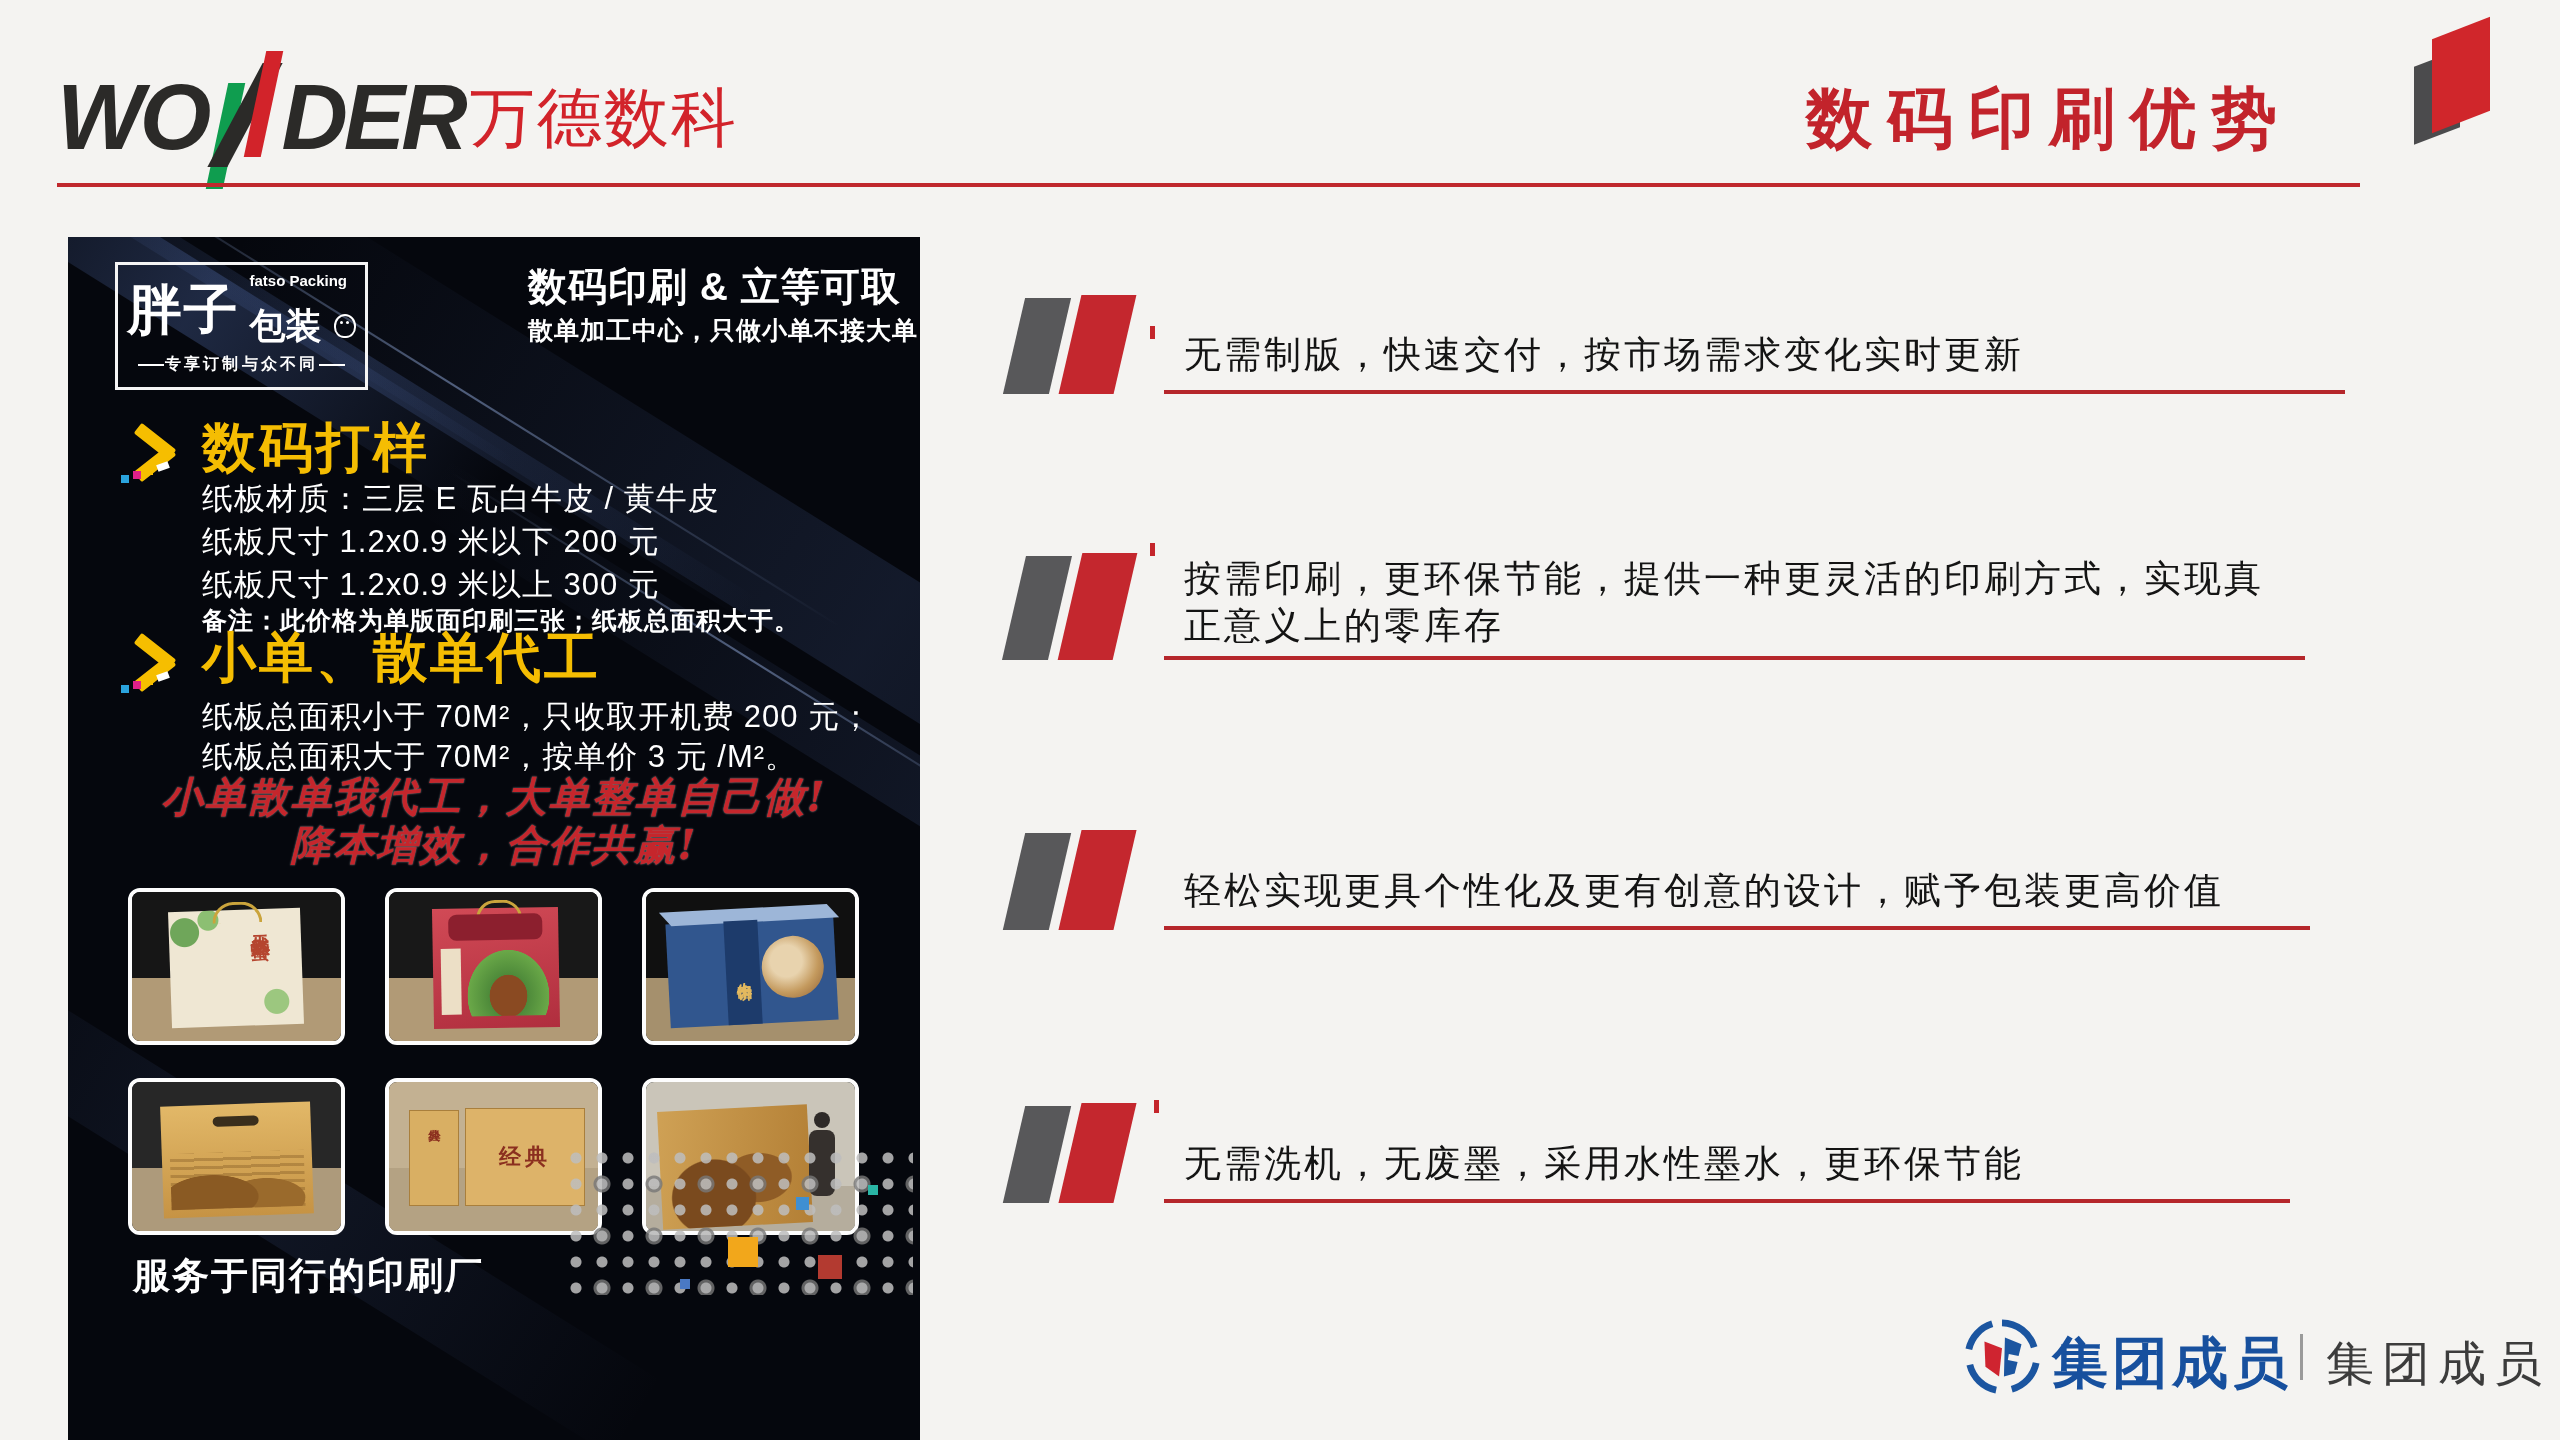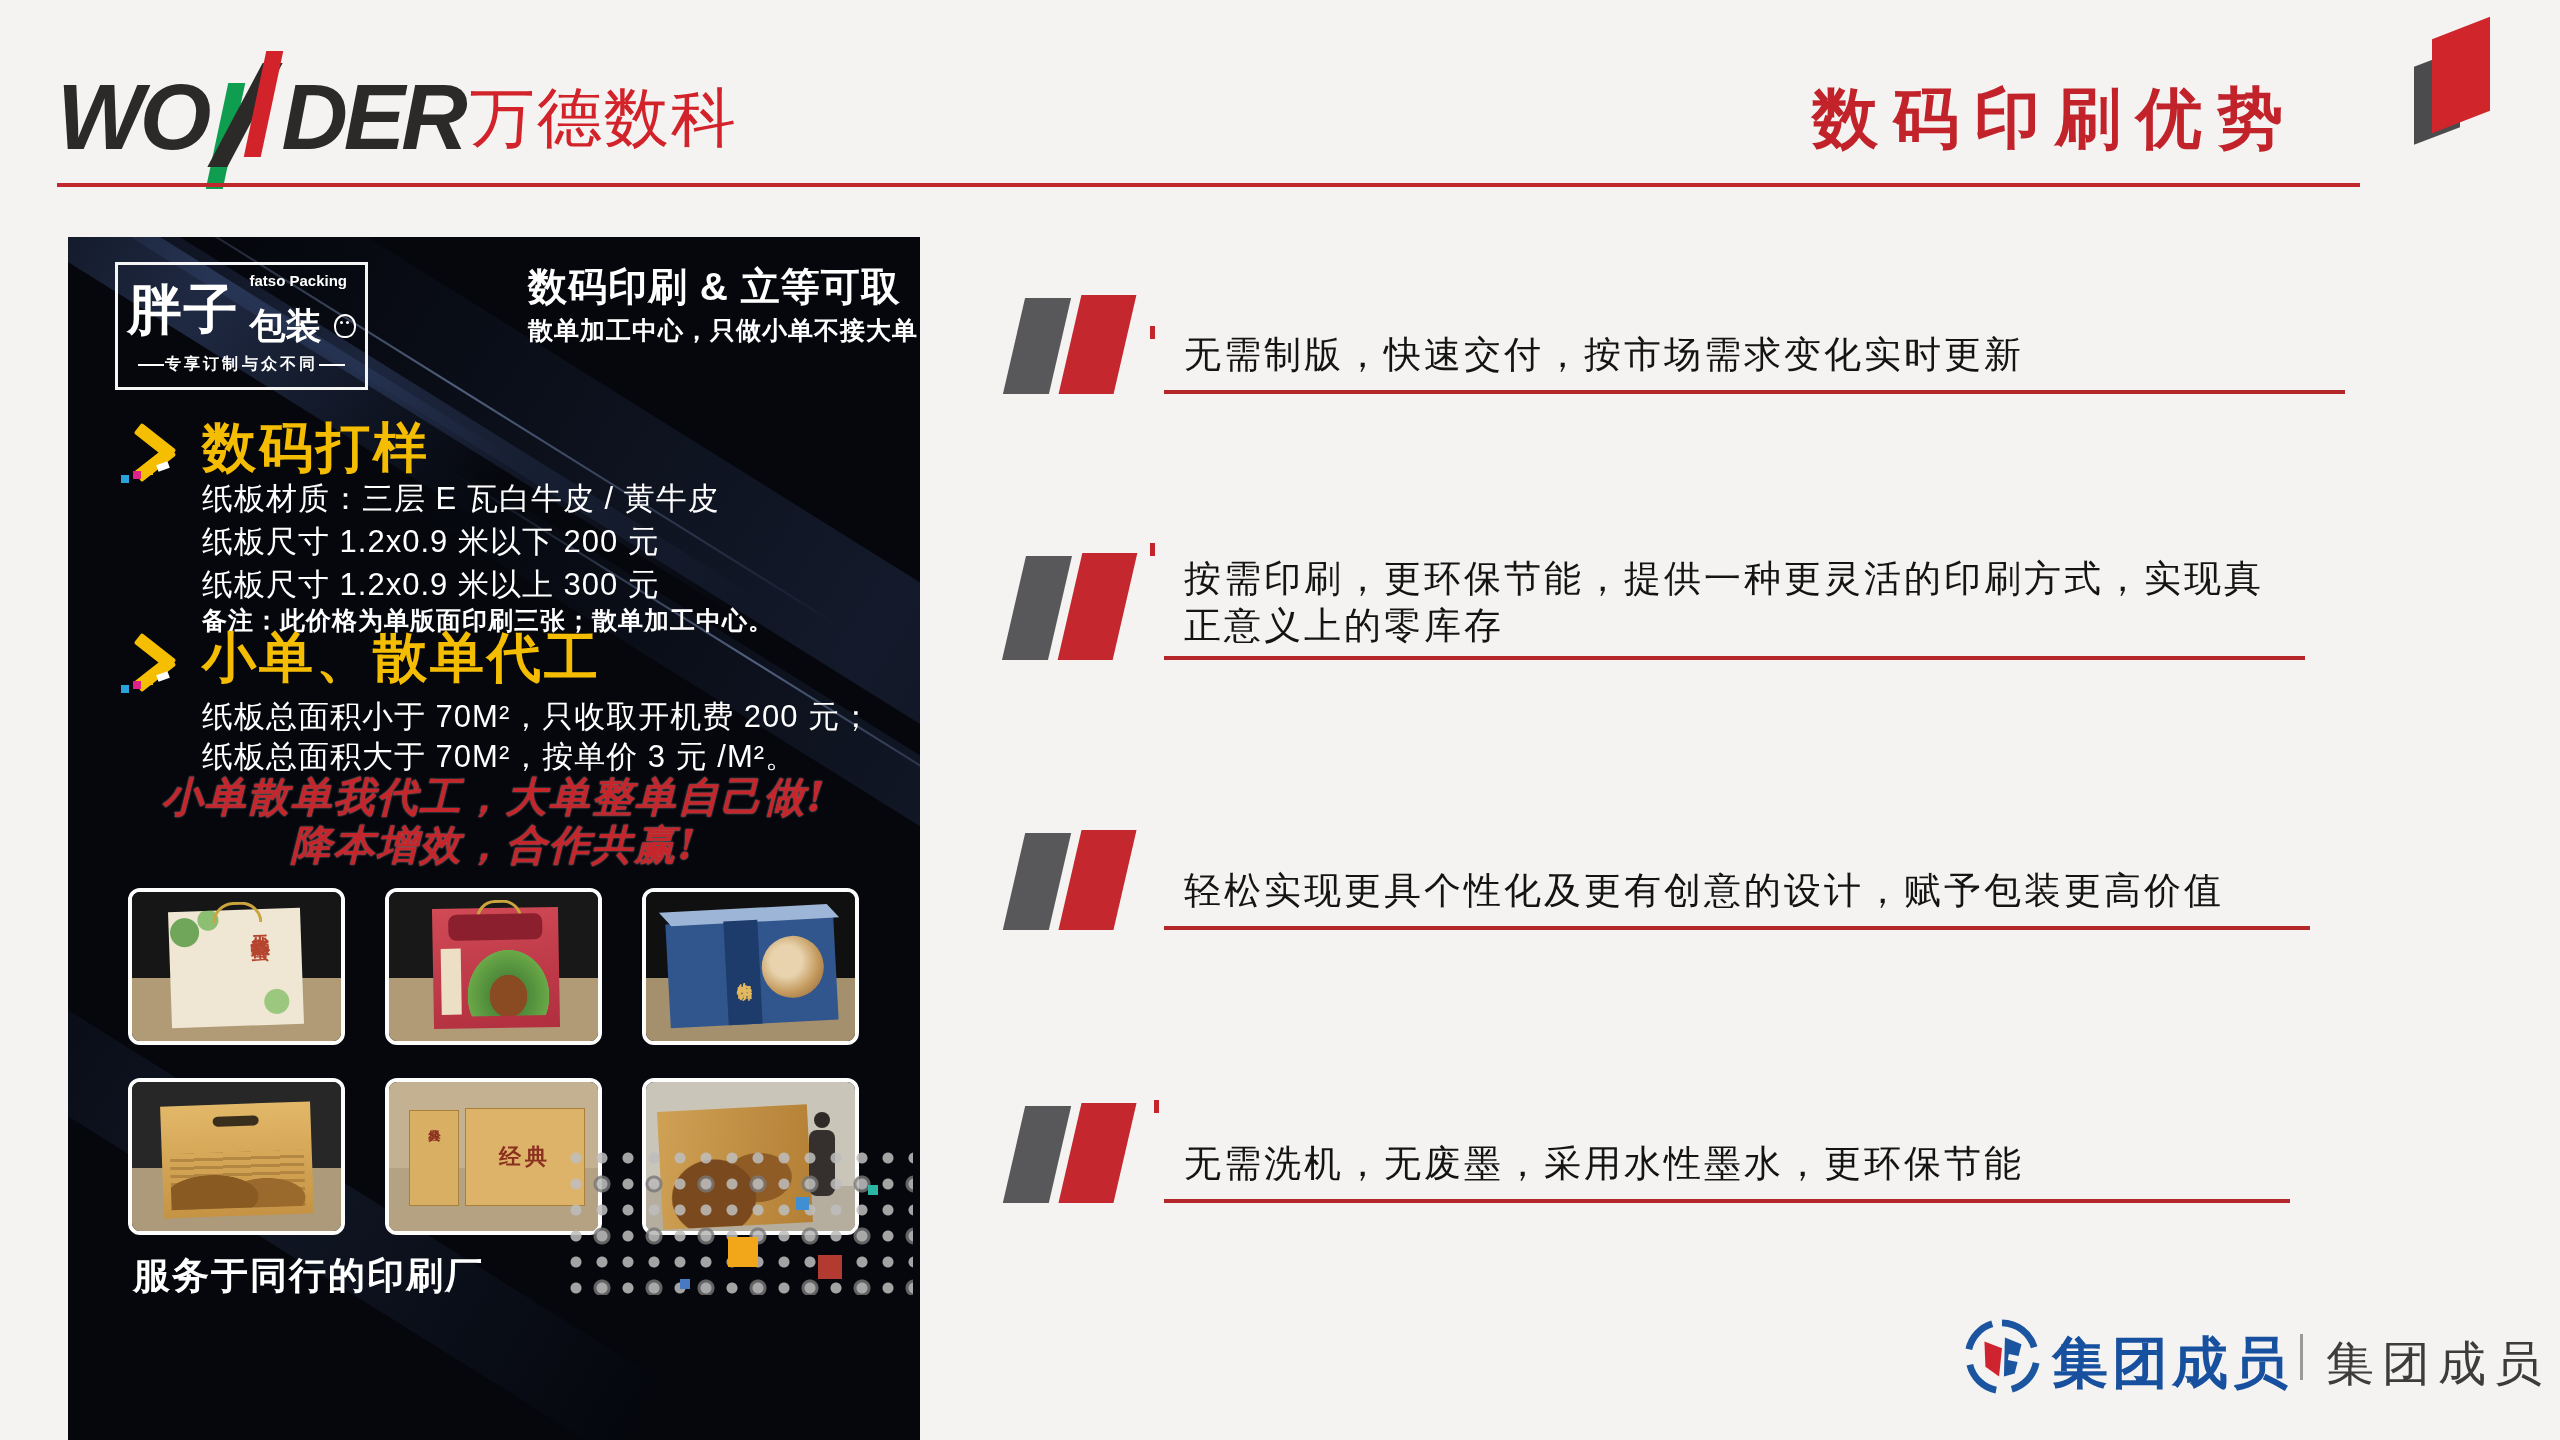--- a/index.html
+++ b/index.html
@@ -10,21 +10,21 @@
   
   #brand{left:57px;top:62px;height:110px;display:flex;align-items:center;}
   .wonder-txt{font-style:italic;font-weight:900;font-size:92px;letter-spacing:-4px;
               color:#2b2a28;line-height:1;}
   .wonder-n{display:inline-block;position:relative;width:74px;height:96px;vertical-align:-6px;}
   .wn-bar{position:absolute;width:17px;}
   .wn-green{left:10px;top:14px;height:106px;background:#0f9d4f;transform:skewX(-12deg);}
   .wn-dark{left:28px;top:-6px;height:104px;width:20px;background:#2b2a28;transform:skewX(-28deg);}
   .wn-red{left:48px;top:-18px;height:106px;background:#d2232a;transform:skewX(-12deg);}
   .wonder-cn{font-weight:400;font-size:65px;color:#d2232a;letter-spacing:2px;line-height:1;margin-left:6px;}
-  #page-title{top:74px;right:262px;font-size:66px;font-weight:900;color:#c2232b;letter-spacing:15px;margin-left:37px;}
+  #page-title{top:74px;right:268px;font-size:66px;font-weight:900;color:#c2232b;letter-spacing:15px;margin-left:37px;}
   #corner-mark{right:30px;top:14px;width:120px;height:130px;}
   .corner-gray{left:4px;top:44px;width:46px;height:78px;background:#4b4b4d;transform:skewY(-21deg);}
   .corner-red{left:22px;top:14px;width:58px;height:94px;background:#d0262b;transform:skewY(-21deg);}
   #header-rule{left:57px;top:183px;width:2303px;height:4px;background:#c0282d;}
 
   
   #poster{left:68px;top:237px;width:852px;height:1276px;background:#05070d;overflow:hidden;color:#fff;}
   .streak{position:absolute;background:linear-gradient(90deg,transparent,rgba(90,120,190,.30),transparent);
           transform:rotate(32deg);pointer-events:none;}
   .streak.s1{width:700px;height:70px;left:-220px;top:30px;}
@@ -211,21 +211,21 @@
       <span class="a2"></span>
     <i class="dc"></i>
       <i class="dm"></i>
       <i class="dy"></i>
       <i class="dw"></i>
   </div>
   <div class="sec-title" style="top:183px;">数码打样</div>
   <div class="sec-lines" style="top:240px;">纸板材质：三层 E 瓦白牛皮 / 黄牛皮
 纸板尺寸 1.2x0.9 米以下 200 元
 纸板尺寸 1.2x0.9 米以上 300 元</div>
-  <div class="sec-note" style="top:367px;">备注：此价格为单版面印刷三张；散单加工中心。</div>
+  <div class="sec-note" style="top:367px;">备注：此价格为单版面印刷三张；纸板总面积大于。</div>
 
   <div class="arrow-ic" style="left:57px;top:396px;">
     <span class="a1"></span>
       <span class="a2"></span>
     <i class="dc"></i>
       <i class="dm"></i>
       <i class="dy"></i>
       <i class="dw"></i>
   </div>
   <div class="sec-title" style="top:393px;">小单、散单代工</div>

